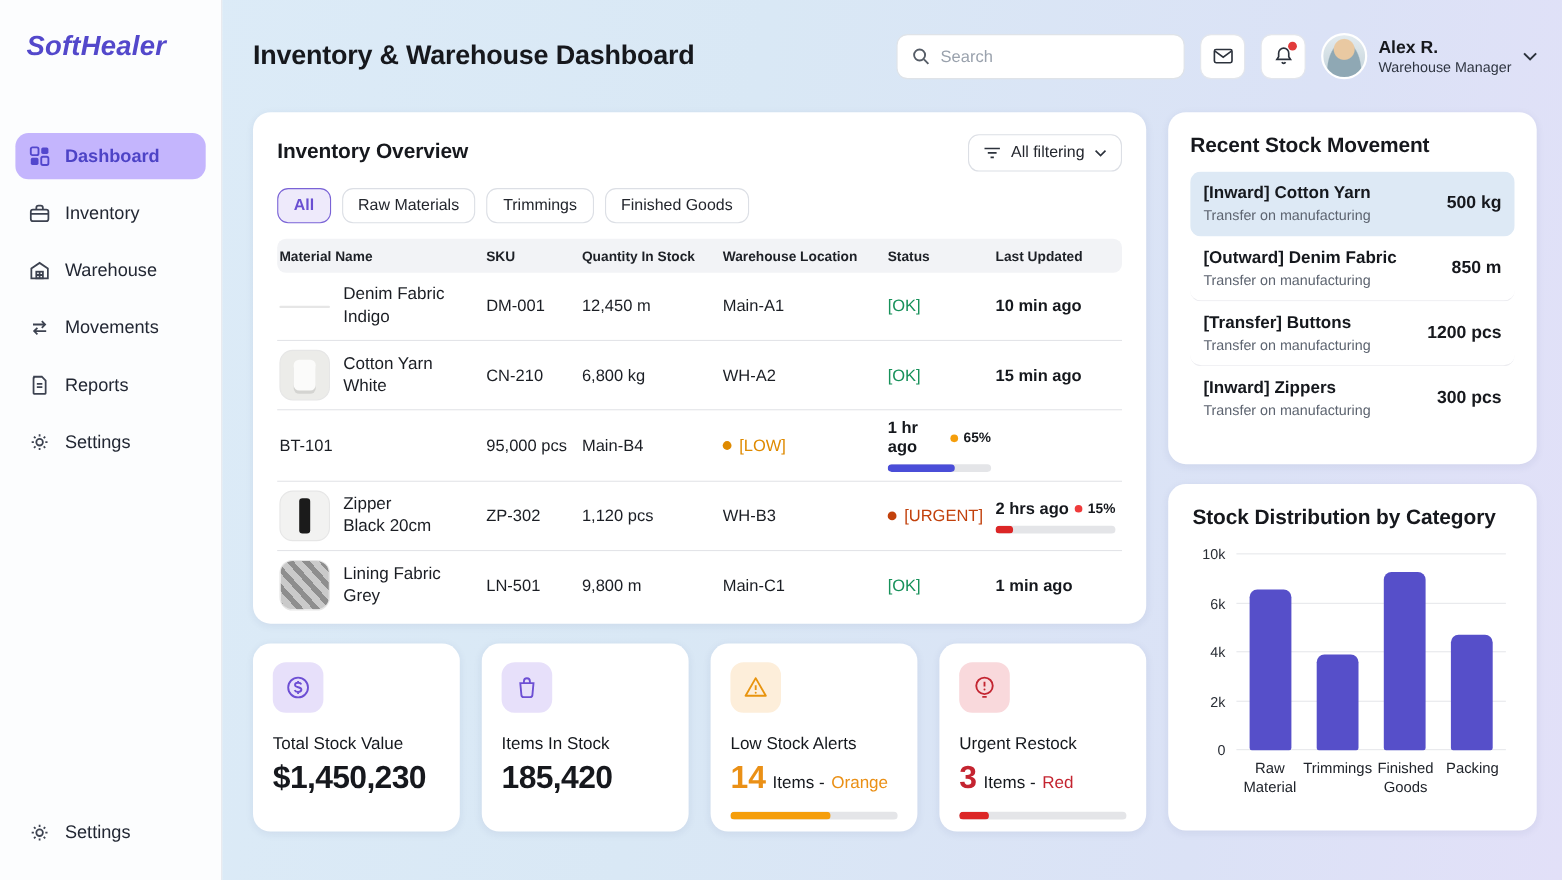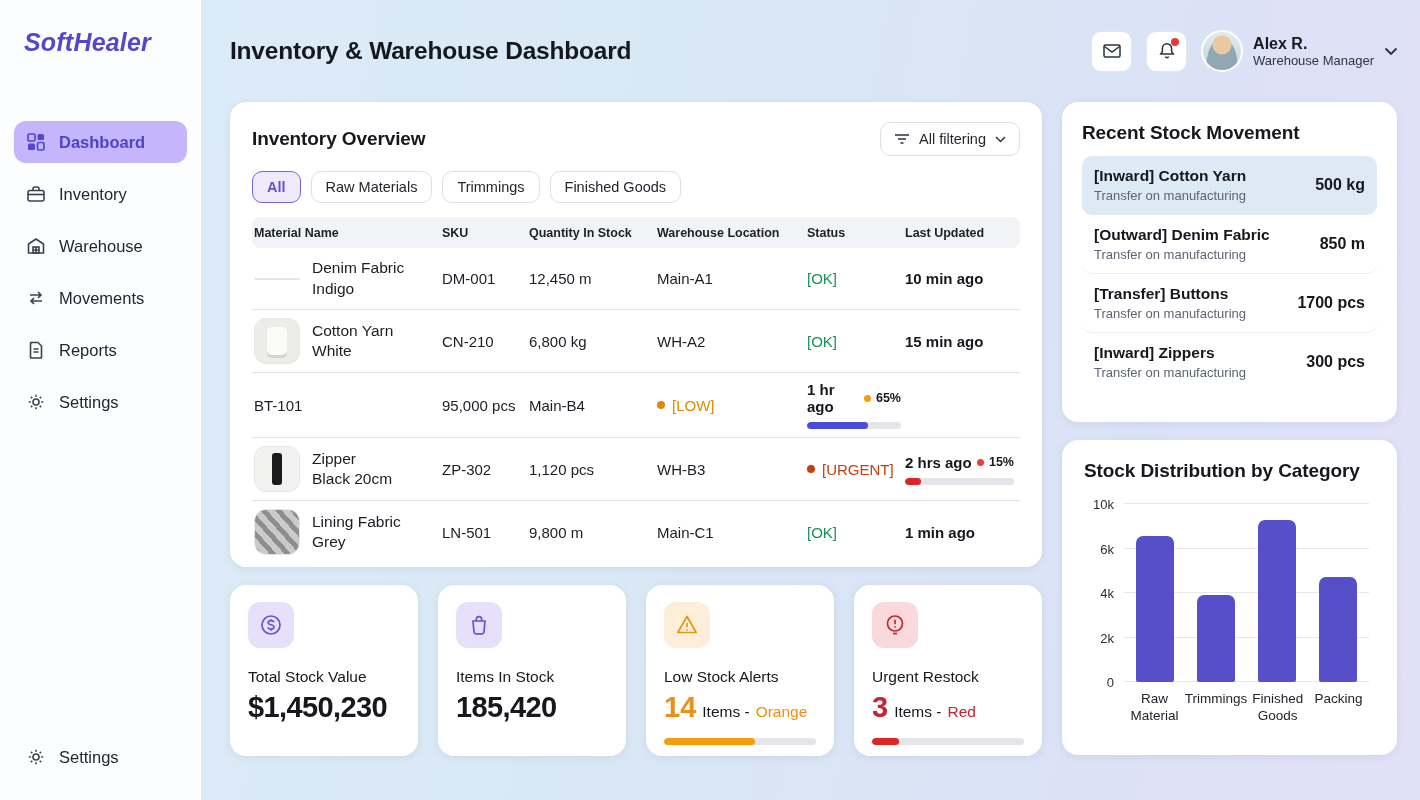--- a/index.html
+++ b/index.html
@@ -220,20 +220,29 @@
         </span>
         <span>Settings</span>
       </div>
     </div>
   </aside>
 
   <main class="main">
     <header class="topbar">
       <h1 class="page-title">Inventory &amp; Warehouse Dashboard</h1>
       <div class="topbar-right">
+        <div class="search">
+          <span>
+            <svg width="18" height="18" viewBox="0 0 18 18" fill="none" stroke="#555c66" stroke-width="1.7">
+              <circle cx="8" cy="8" r="5"></circle>
+                <path d="M12 12l4 4"></path>
+            </svg>
+          </span>
+          <input type="text" placeholder="Search" style="">
+        </div>
         <button class="icon-btn">
           <span>
             <svg width="20" height="20" viewBox="0 0 20 20" fill="none" stroke="#2c323c" stroke-width="1.5">
               <rect x="2" y="4" width="16" height="12" rx="1.5"></rect>
                 <path d="M2.5 5.5 10 11l7.5-5.5"></path>
             </svg>
           </span>
         </button>
         <button class="icon-btn">
           <span>
@@ -502,21 +511,21 @@
                   <div class="mv-title">[Outward] Denim Fabric</div>
                   <div class="mv-sub">Transfer on manufacturing</div>
                 </div>
                 <div class="mv-qty">850 m</div>
               </div>
               <div class="mv-item">
                 <div class="mv-text">
                   <div class="mv-title">[Transfer] Buttons</div>
                   <div class="mv-sub">Transfer on manufacturing</div>
                 </div>
-                <div class="mv-qty">1700 pcs</div>
+                <div class="mv-qty">1200 pcs</div>
               </div>
               <div class="mv-item">
                 <div class="mv-text">
                   <div class="mv-title">[Inward] Zippers</div>
                   <div class="mv-sub">Transfer on manufacturing</div>
                 </div>
                 <div class="mv-qty">300 pcs</div>
               </div>
             </div>
         </section>

